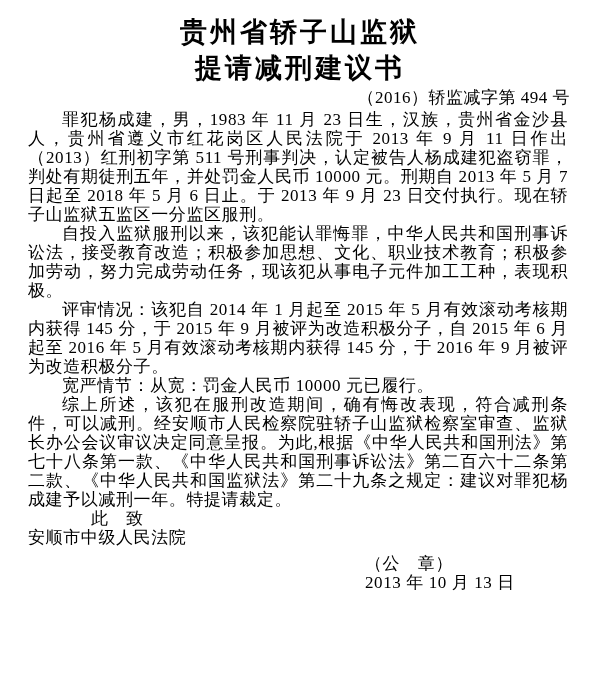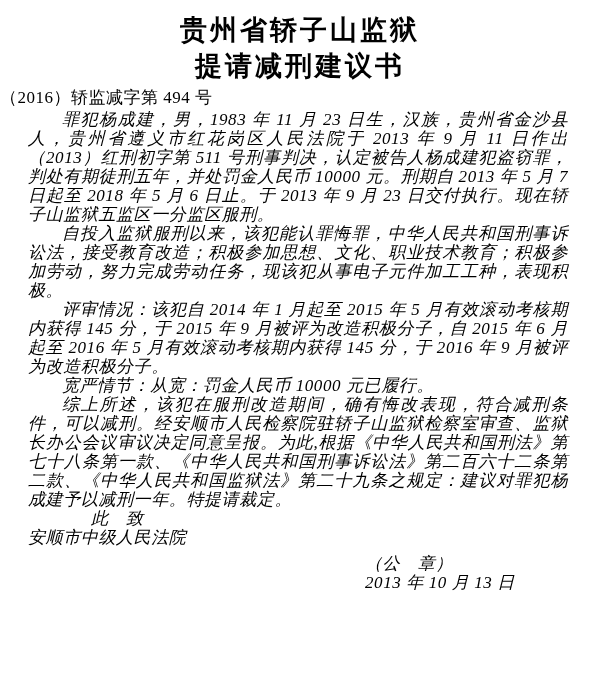--- a/index.html
+++ b/index.html
@@ -13,39 +13,39 @@
     font-family: "Liberation Serif", "DejaVu Serif", serif;
     font-size: 17px;
     line-height: 19px;
     overflow: hidden;
   }
   .header {
     padding-top: 14px;
     text-align: center;
   }
   .title-line {
-    font-family: Liberation Mono, monospace;
+    font-family: Liberation Sans, sans-serif;
     font-weight: bold;
     font-size: 27px;
     line-height: 36px;
     letter-spacing: 3px;
   }
   .doc-number {
+    text-align: right;
     padding-right: 30px;
     margin-top: 2px;
     font-size: 17px;
     line-height: 20px;
     letter-spacing: 0.5px;
     font-family: Liberation Serif, serif;
   }
   .body-text {
     padding: 2px 32px 0 28px;
     text-align: justify;
     letter-spacing: 0.6px;
-    font-style: italic;
   }
   .body-text p {
     text-indent: 2em;
     margin: 0;
   }
   .salutation {
     text-indent: 3.7em !important;
   }
   .addressee {
     text-indent: 0 !important;

